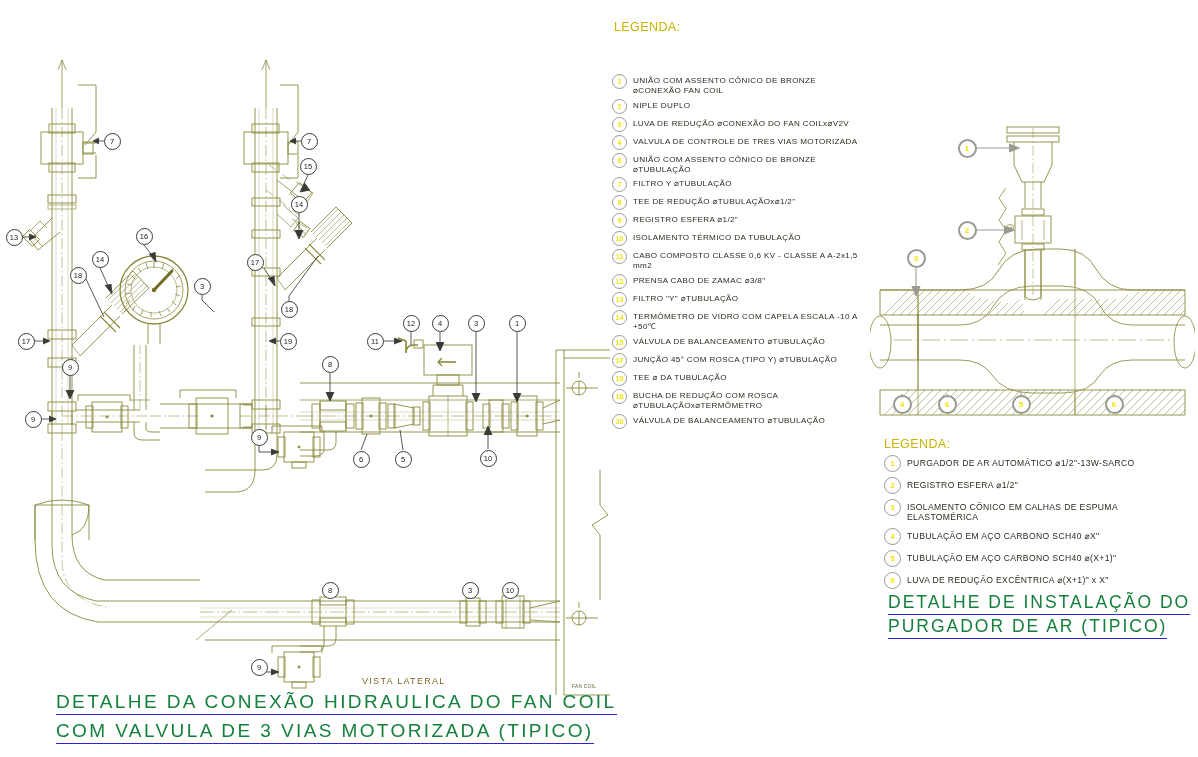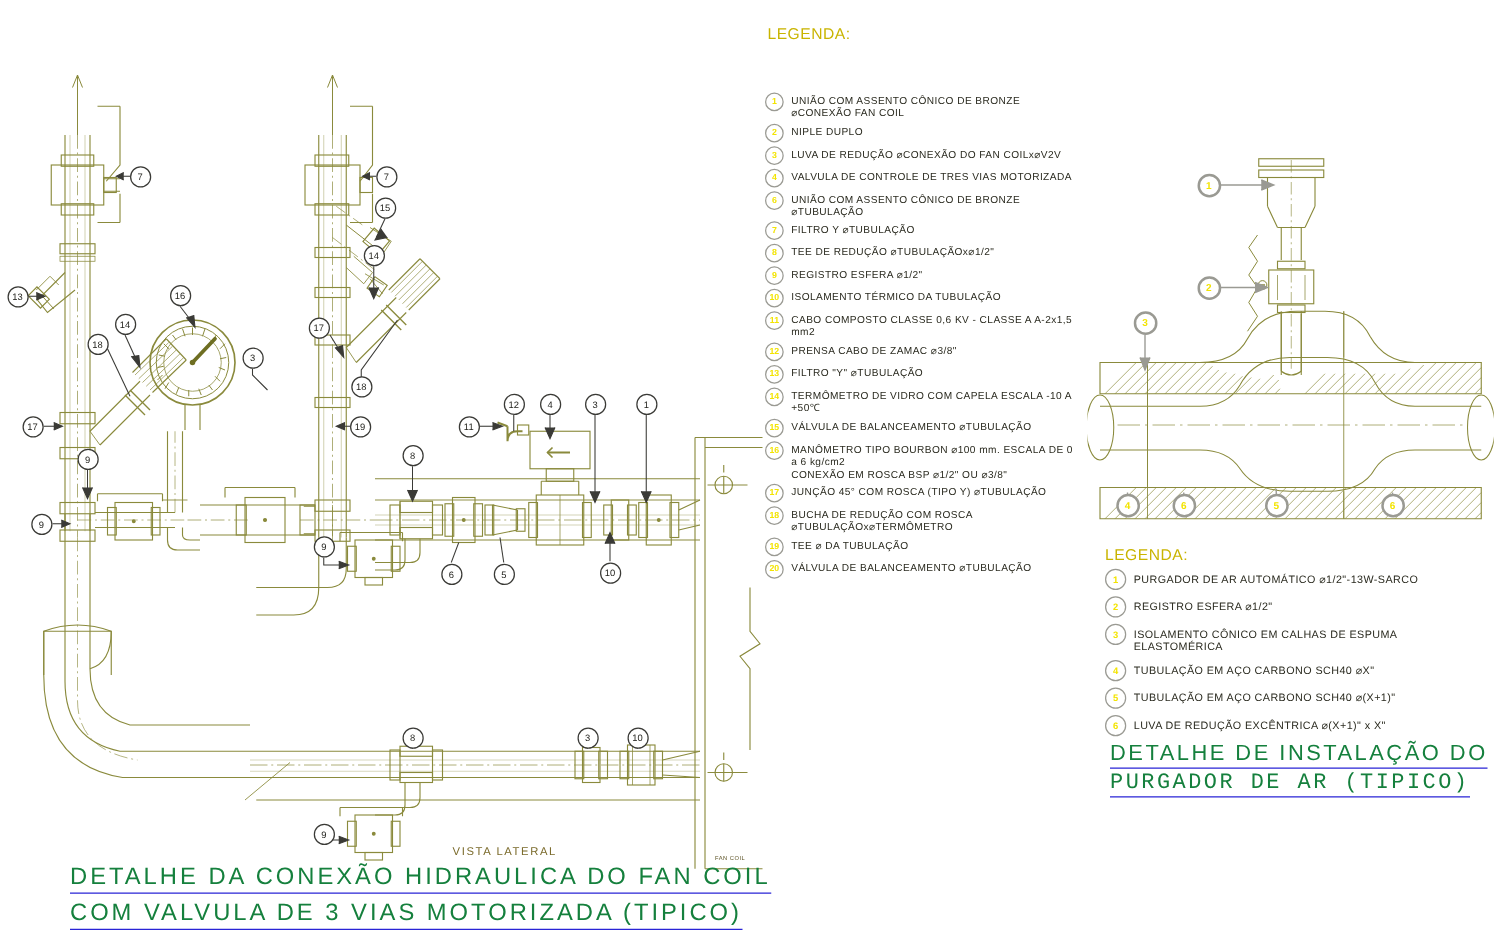--- a/index.html
+++ b/index.html
@@ -489,35 +489,30 @@
       </div>
       <div class="legend-row">
         <div class="legend-ball">14</div>
         <div class="legend-txt">TERMÔMETRO DE VIDRO COM CAPELA ESCALA -10 A +50℃</div>
       </div>
       <div class="legend-row">
         <div class="legend-ball">15</div>
         <div class="legend-txt">VÁLVULA DE BALANCEAMENTO ⌀TUBULAÇÃO</div>
       </div>
       <div class="legend-row">
-        <div class="legend-ball">16</div>
-        <div class="legend-txt">MANÔMETRO TIPO BOURBON ⌀100 mm. ESCALA DE 0 a 6 kg/cm2
-CONEXÃO EM ROSCA BSP ⌀1/2" OU ⌀3/8"</div>
-      </div>
-      <div class="legend-row">
         <div class="legend-ball">17</div>
         <div class="legend-txt">JUNÇÃO 45° COM ROSCA (TIPO Y) ⌀TUBULAÇÃO</div>
       </div>
       <div class="legend-row">
+        <div class="legend-ball">19</div>
+        <div class="legend-txt">TEE ⌀ DA TUBULAÇÃO</div>
+      </div>
+      <div class="legend-row">
         <div class="legend-ball">18</div>
         <div class="legend-txt">BUCHA DE REDUÇÃO COM ROSCA ⌀TUBULAÇÃOx⌀TERMÔMETRO</div>
-      </div>
-      <div class="legend-row">
-        <div class="legend-ball">19</div>
-        <div class="legend-txt">TEE ⌀ DA TUBULAÇÃO</div>
       </div>
       <div class="legend-row">
         <div class="legend-ball">20</div>
         <div class="legend-txt">VÁLVULA DE BALANCEAMENTO ⌀TUBULAÇÃO</div>
       </div>
     </div>
 
   <svg class="abs" style="left:870px;top:110px;" width="325" height="310" viewBox="0 0 325 310">
     <g fill="none" stroke="#8a8a3c" stroke-width="0.9">
 
@@ -694,15 +689,15 @@
         <div class="legend-ball">5</div>
         <div class="legend-txt">TUBULAÇÃO EM AÇO CARBONO SCH40 ⌀(X+1)"</div>
       </div>
       <div class="legend-row">
         <div class="legend-ball">6</div>
         <div class="legend-txt">LUVA DE REDUÇÃO EXCÊNTRICA ⌀(X+1)" x X"</div>
       </div>
     </div>
 
   <div class="dtitle small" style="left:888px;top:592px;">DETALHE DE INSTALAÇÃO DO</div>
-  <div class="dtitle small" style="left:888px;top:616px;font-family:Liberation Mono, monospace;">PURGADOR DE AR (TIPICO)</div>
+  <div class="dtitle small" style="left:888px;top:616px;">PURGADOR DE AR (TIPICO)</div>
 
 </div>
 
 </body></html>

